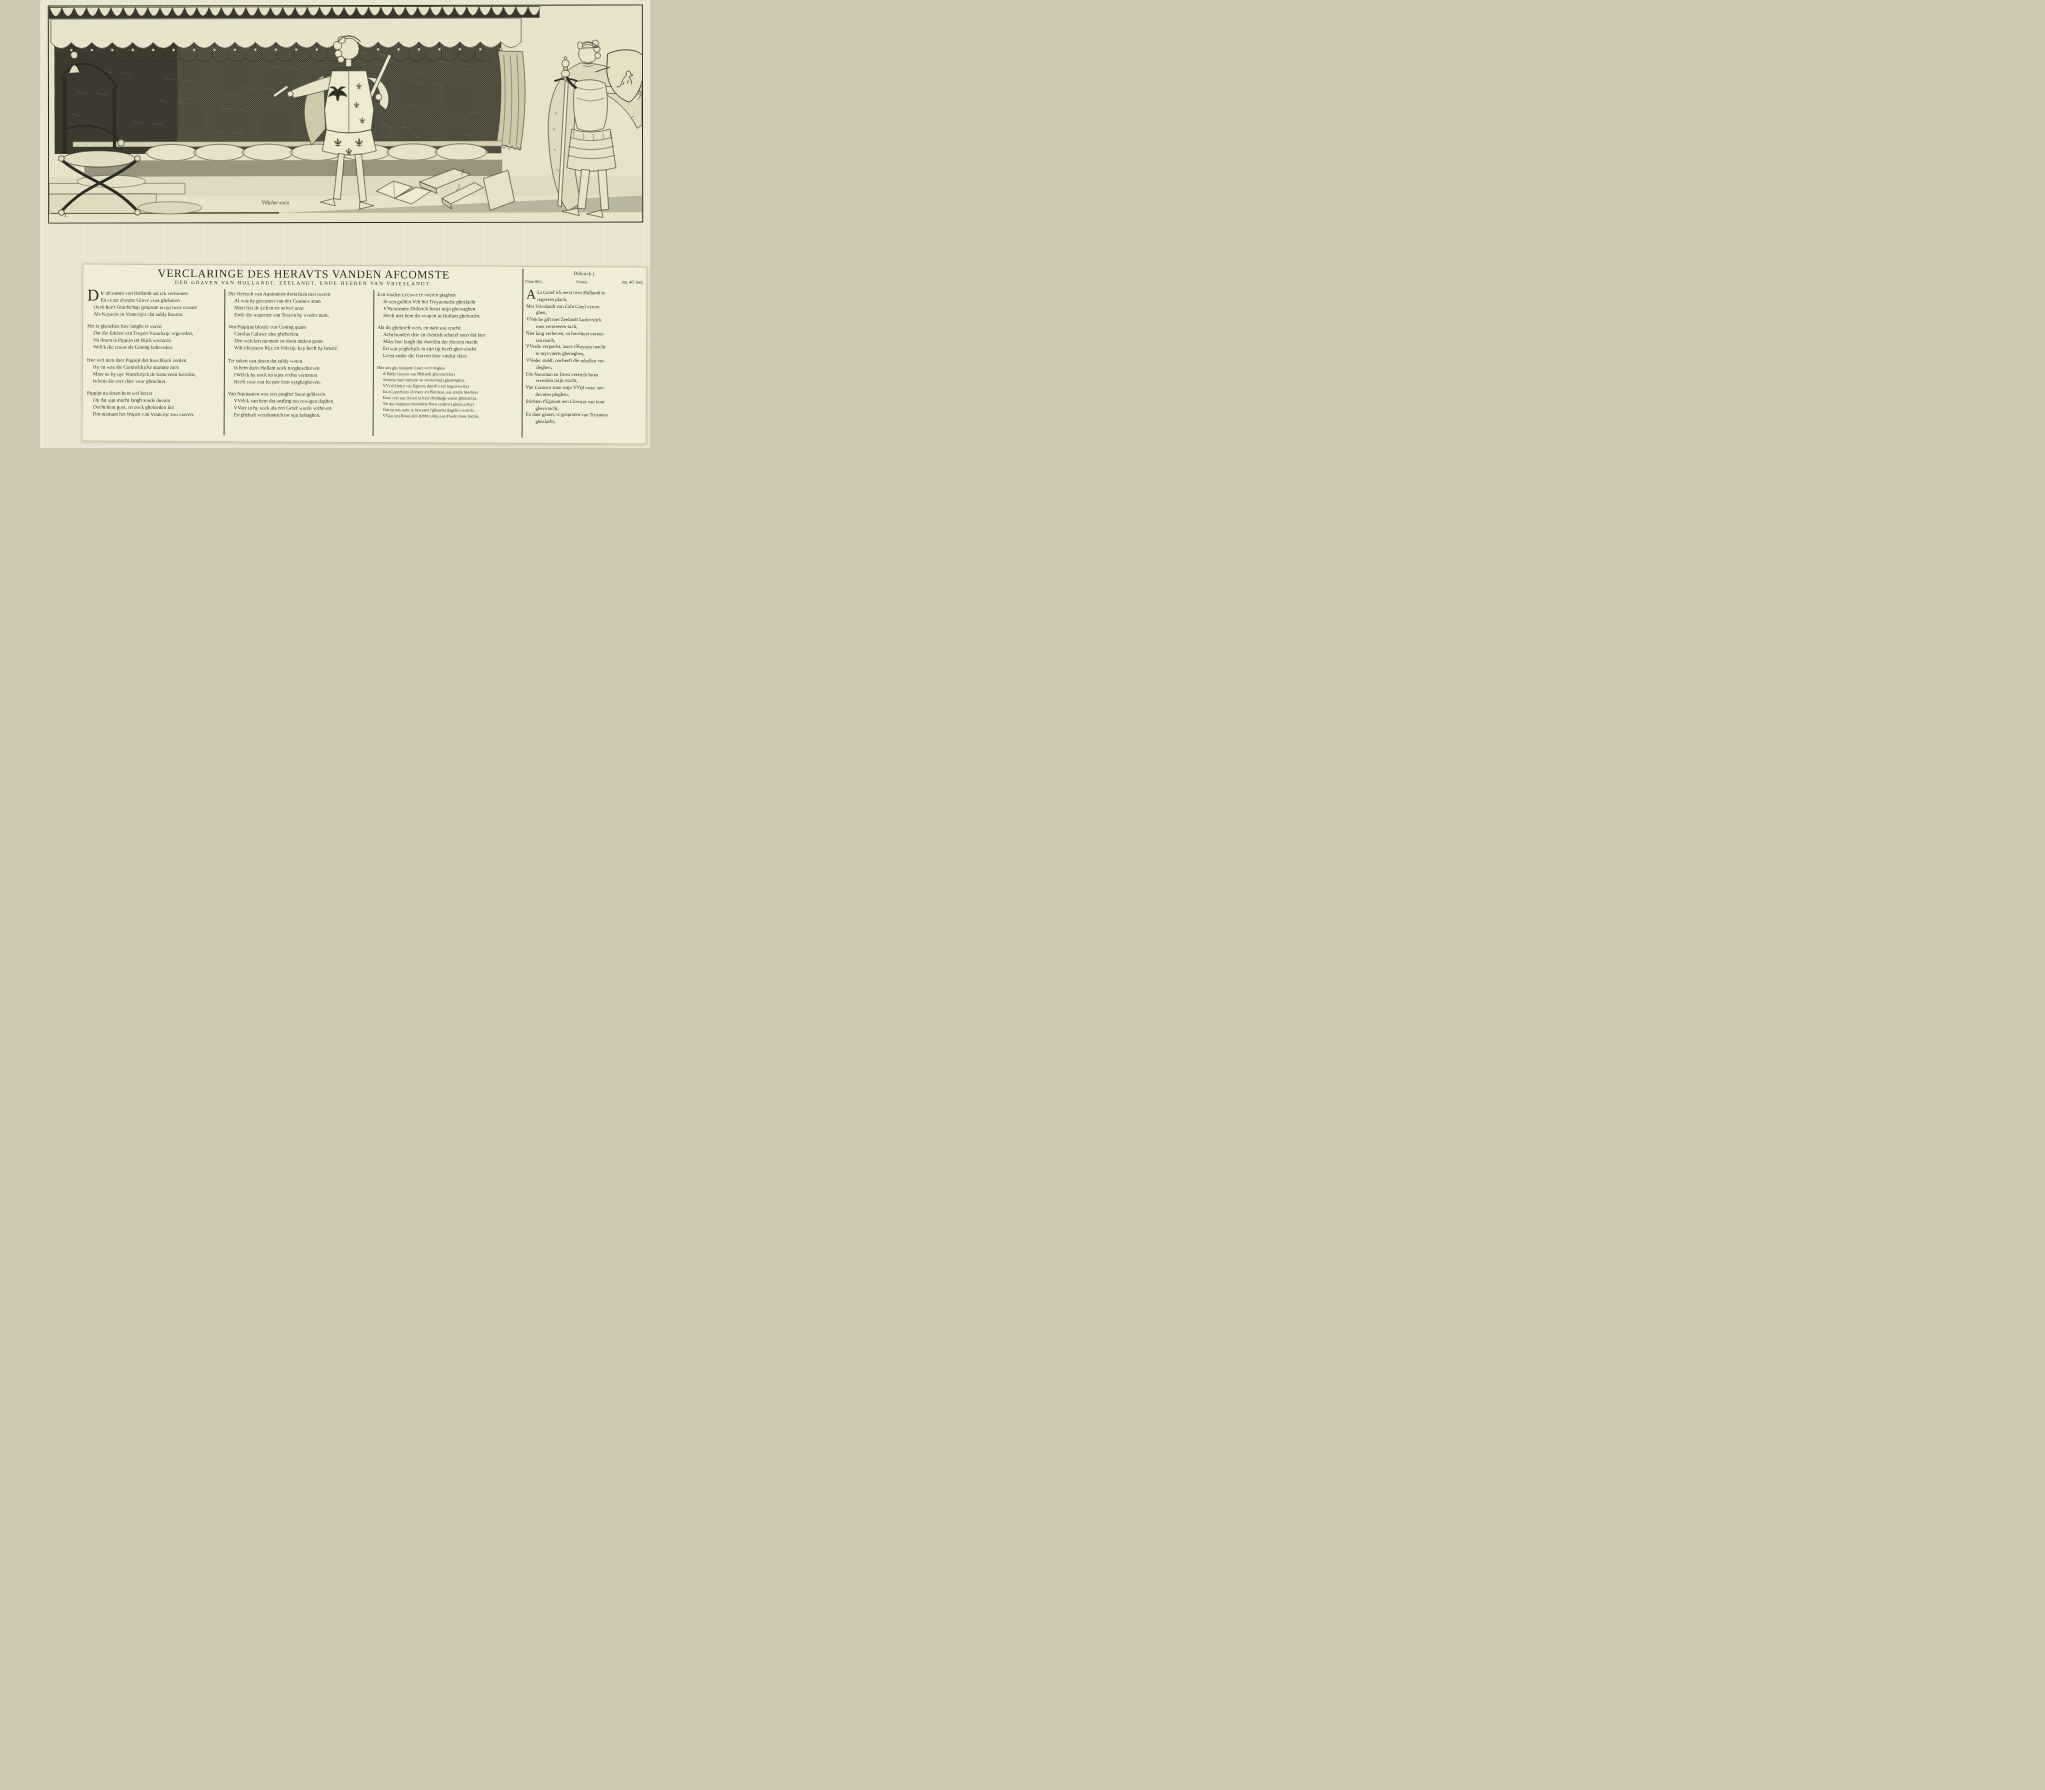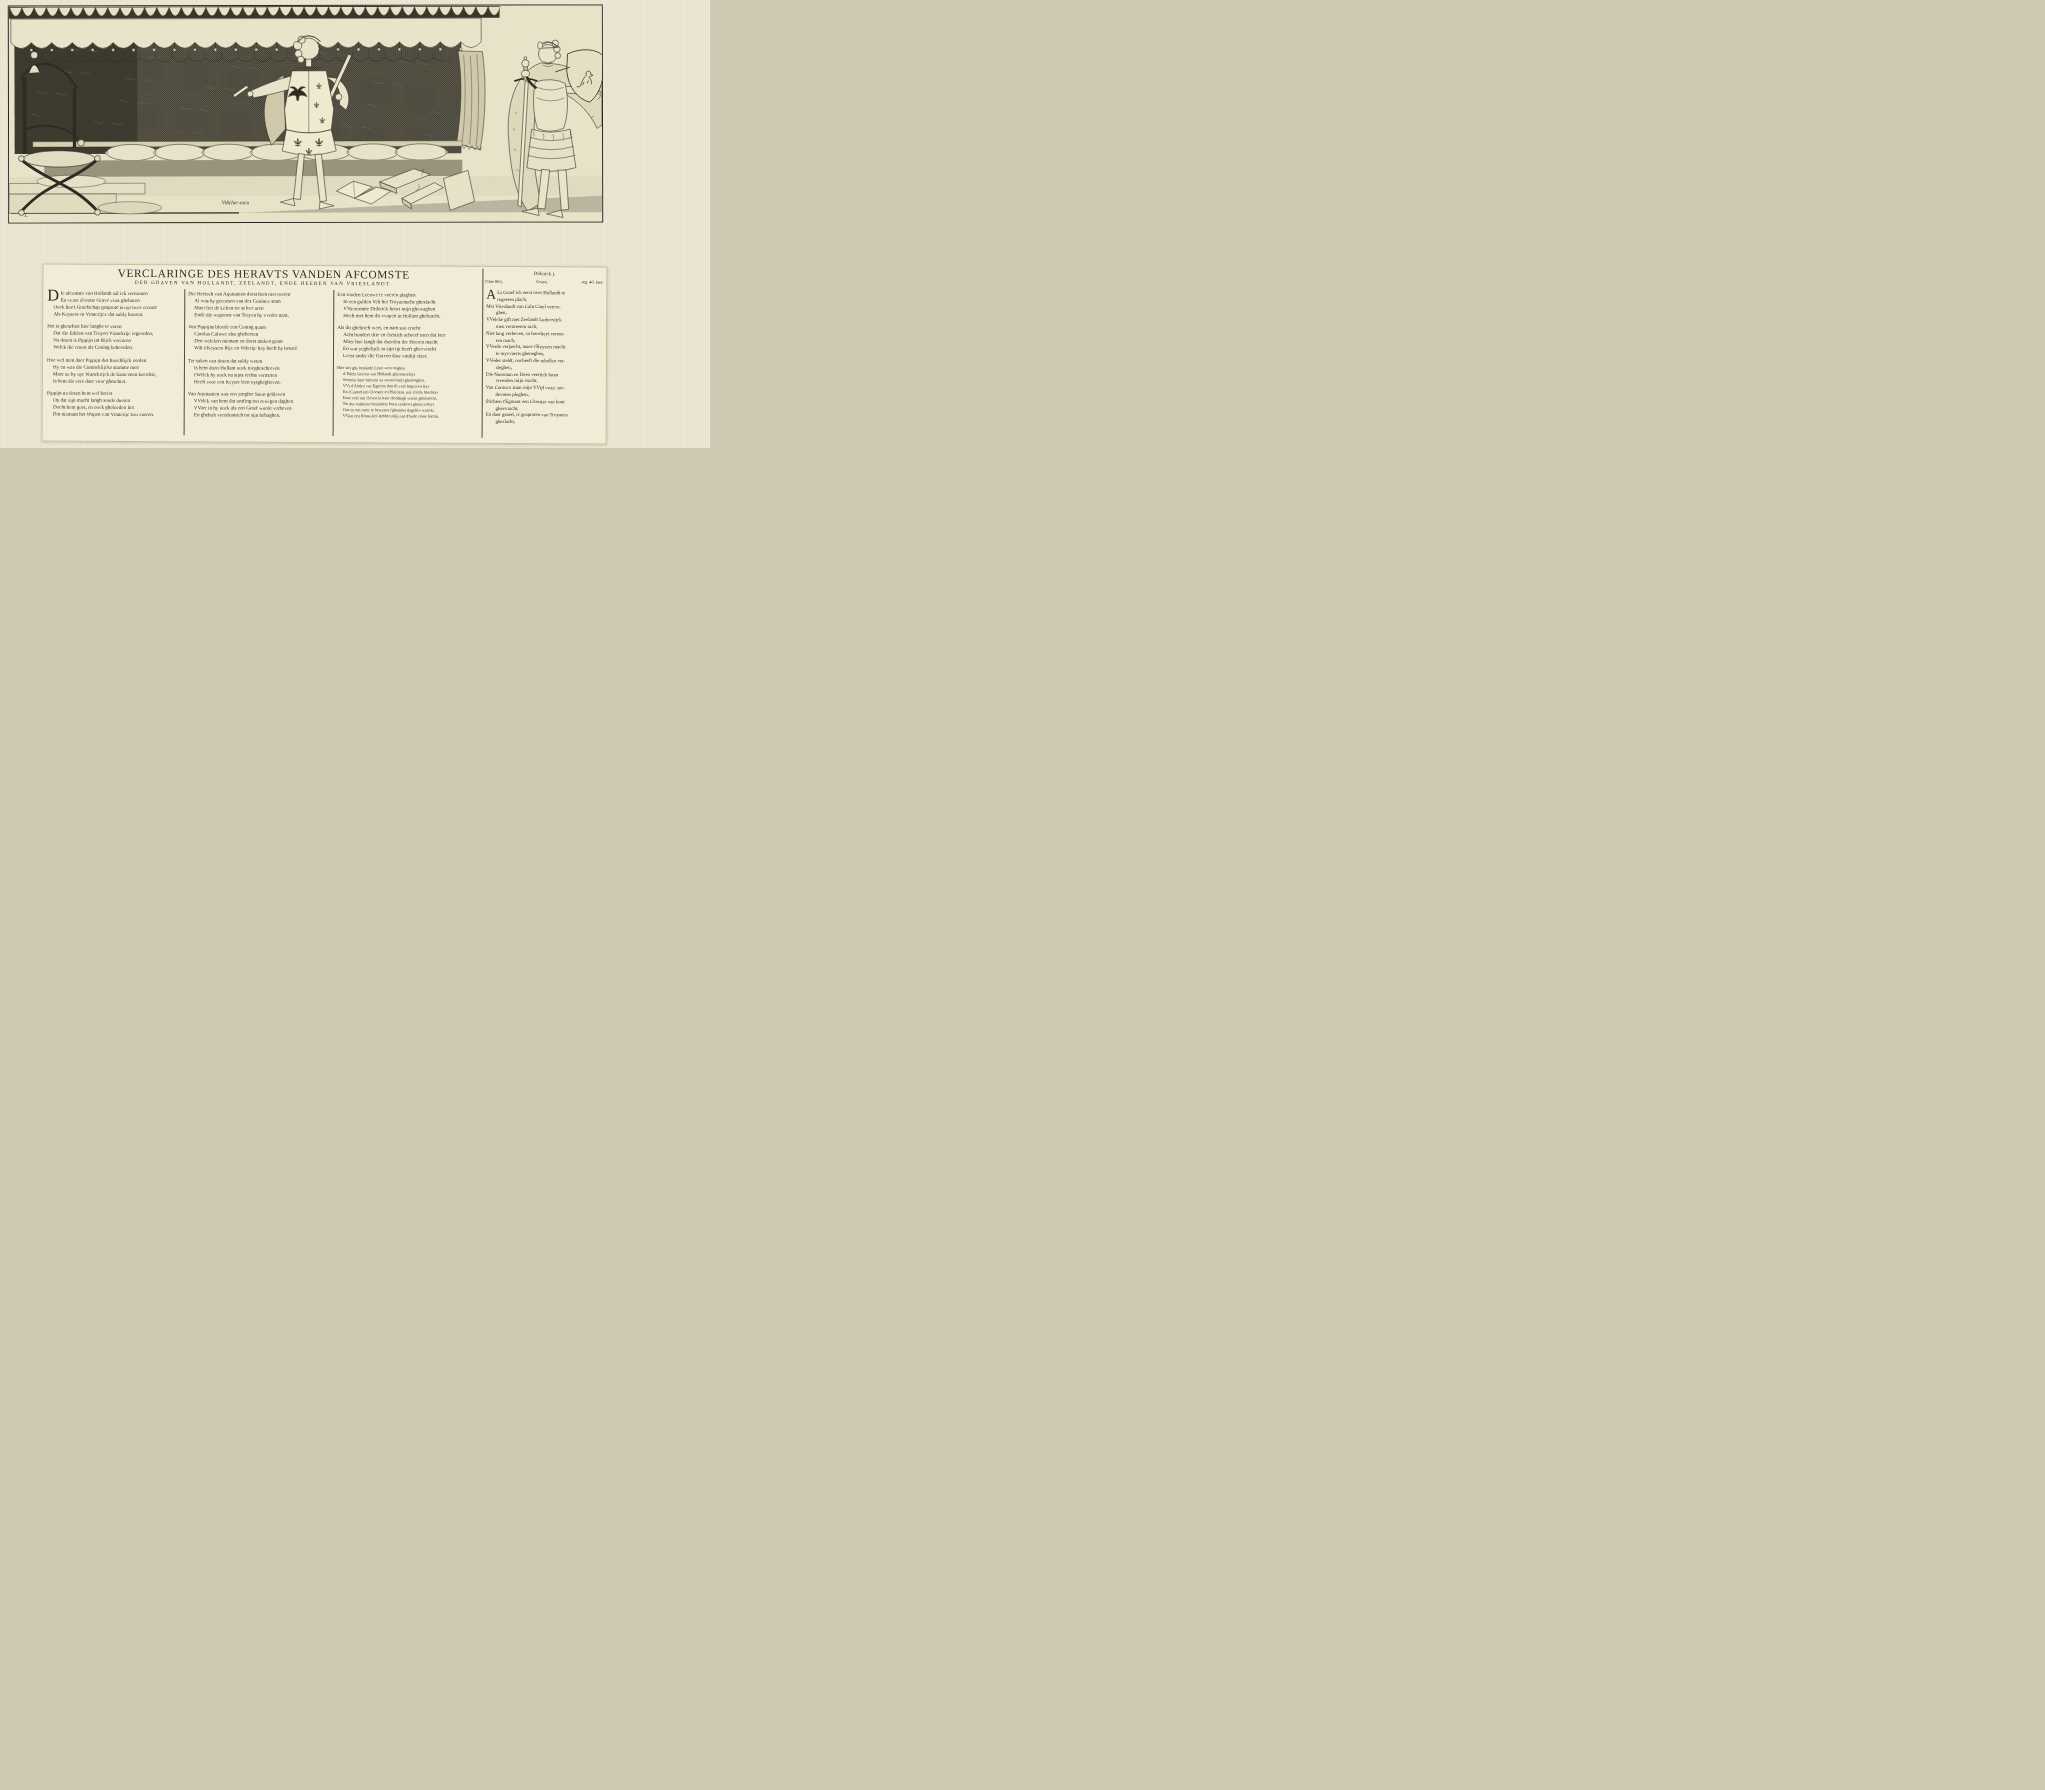--- a/index.html
+++ b/index.html
@@ -1,18 +1,18 @@
 <!DOCTYPE html>
 <html style="font-size:6.5px"><head>
 <meta charset="utf-8">
 <style>
   html,body{margin:0;padding:0;background:#cfc9b4;}
-  .page{position:relative;width:710px;height:448px;background:#ece7d4;overflow:hidden;
+  .page{position:relative;width:610px;height:448px;background:#ece7d4;overflow:hidden;
         font-family:"Liberation Serif",serif;color:#2e2b24;
-        background-image:repeating-linear-gradient(90deg,rgba(120,110,80,.035) 0 0.8px,transparent 0.8px 2.5px);}
+        background-image:repeating-linear-gradient(90deg,rgba(120,110,80,.035) 0 0.8px,transparent 0.8px 2.5px);margin-left:40px;}
   
   .plate{position:absolute;left:8.2px;top:5.3px;width:593px;height:216px;
          border:1px solid #292720;background:#e8e2c9;transform:rotate(-0.12deg);}
   .plate svg{display:block;width:100%;height:100%;}
   
   .sheet{position:absolute;left:42px;top:265px;width:563px;height:176px;background:#f1ecd8;
          border:0.4px solid #c8c09f;box-shadow:0.4px 0.8px 2.9px rgba(90,80,50,.28);transform:rotate(0.3deg);}
   .titlebox{position:absolute;left:3.3px;top:2px;width:434px;text-align:center;}
   .title{font-size:11.3px;letter-spacing:0.6px;white-space:nowrap;}
   .subtitle{font-size:4.9px;letter-spacing:1.3px;margin-top:0.8px;white-space:nowrap;}

